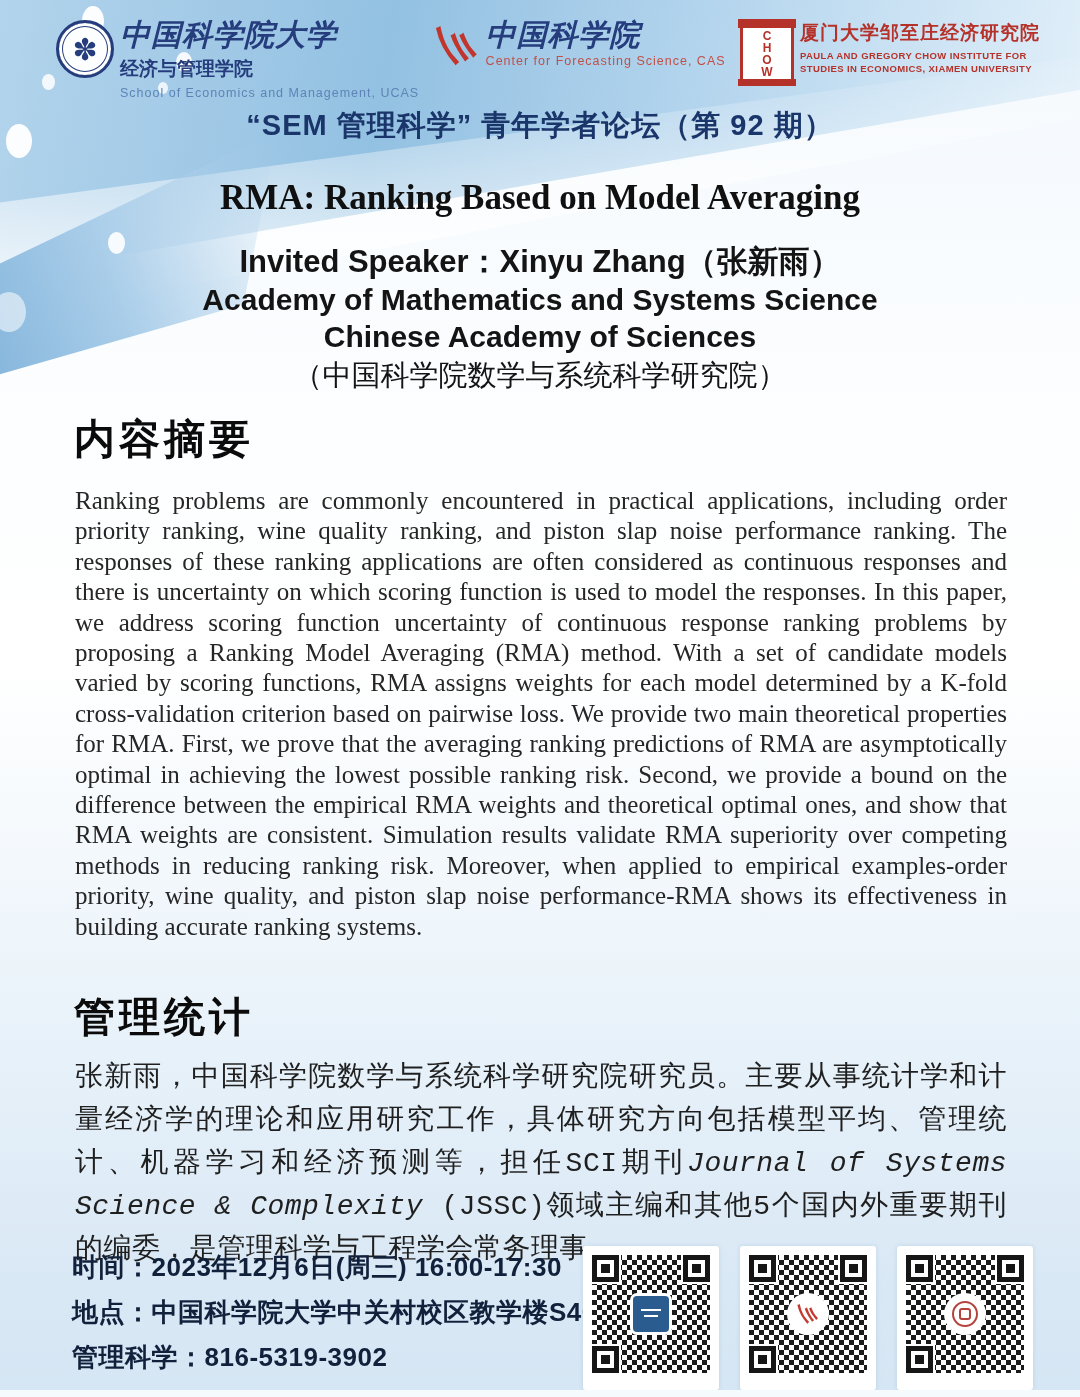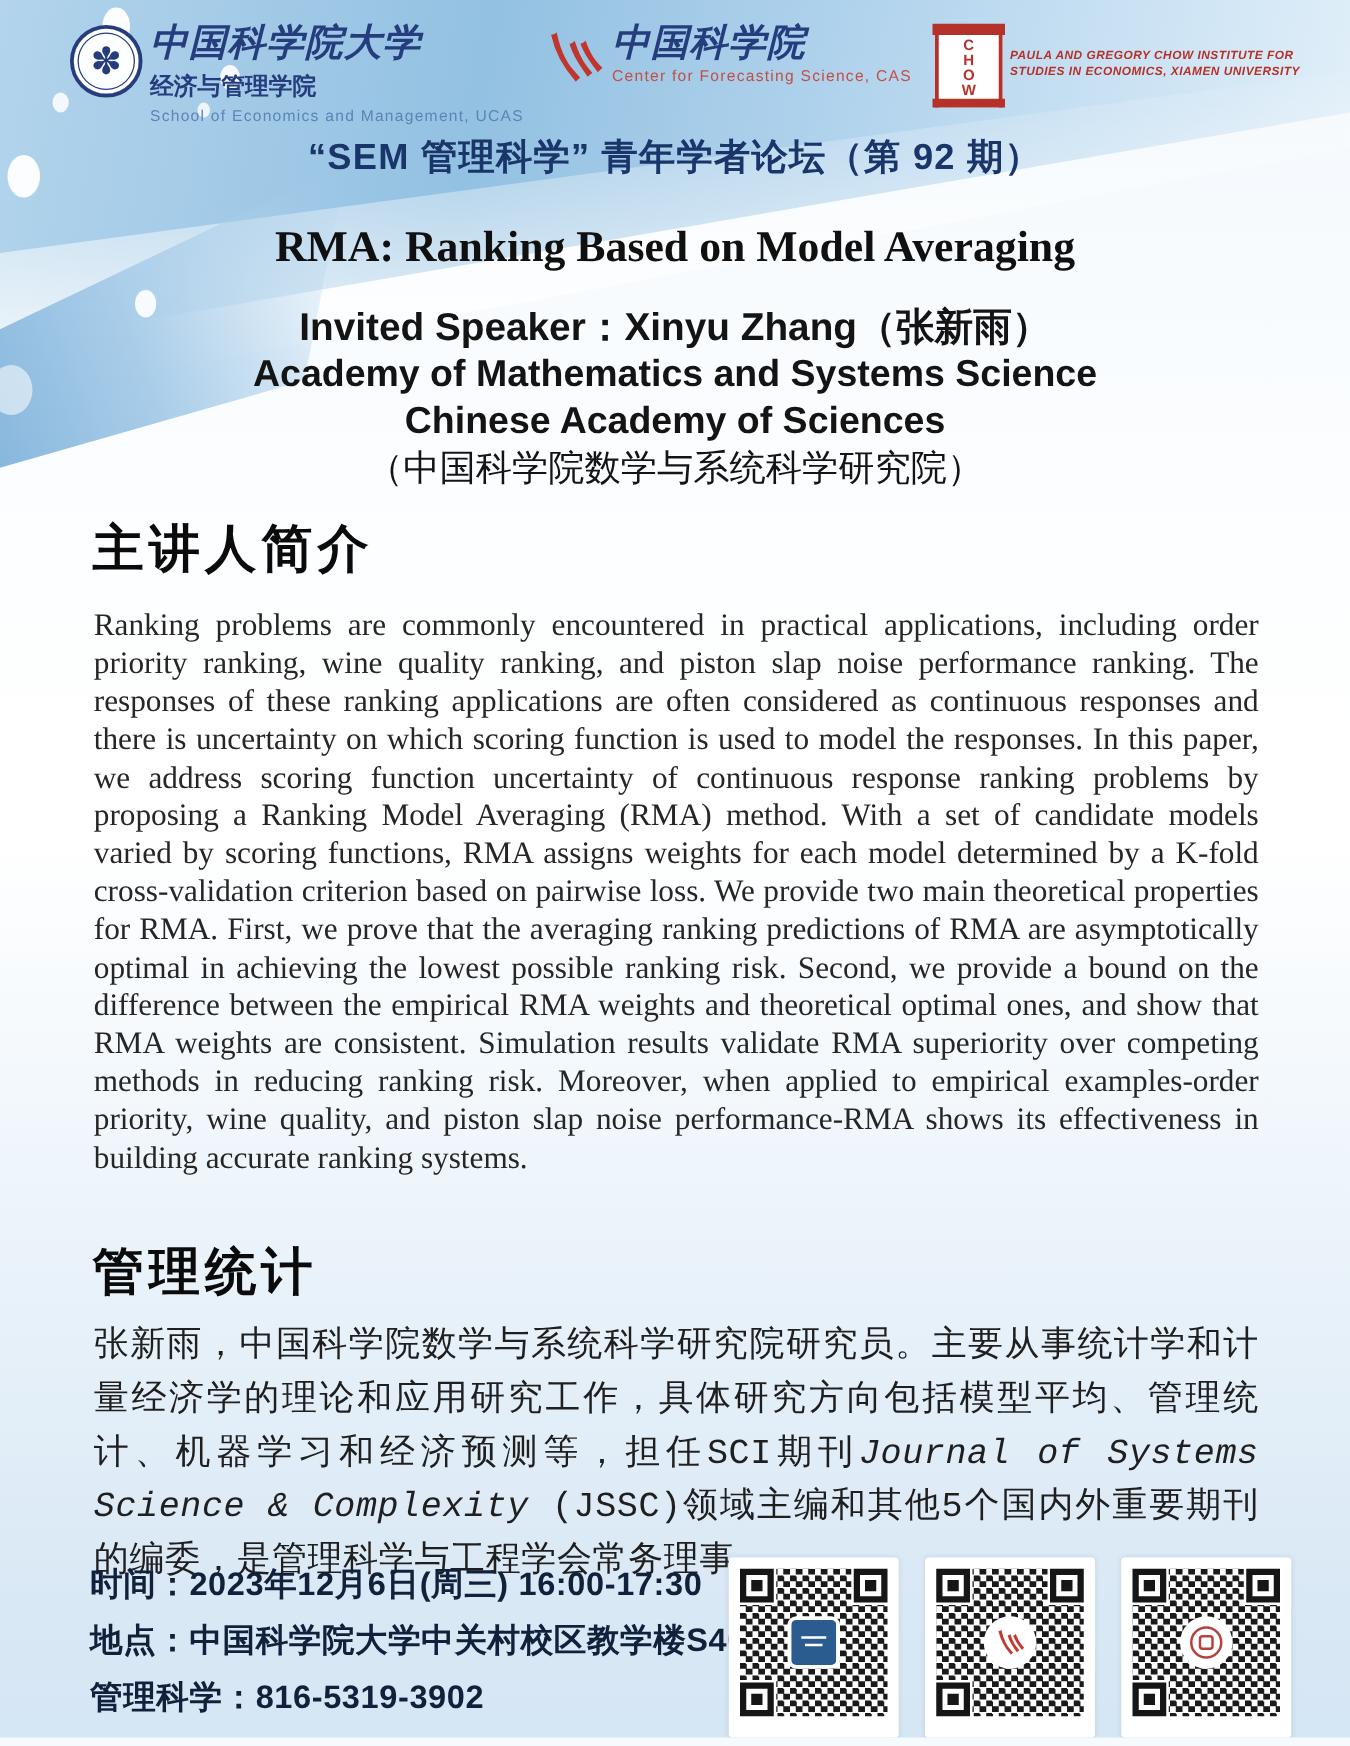--- a/index.html
+++ b/index.html
@@ -43,21 +43,21 @@
   .cfs-mark { width:46px; height:52px; display:flex; align-items:center; justify-content:center;
     color:#c1352c; font-size:40px; font-weight:800; transform:rotate(90deg); line-height:1; }
   .logo-en-red { color:#c15048; }
   .chow-mark { width:54px; height:66px; border-left:3px solid #b5322a; border-right:3px solid #b5322a;
     display:flex; flex-direction:column; align-items:center; background:#fff; }
   .chow-roof { width:58px; height:9px; background:#b5322a; margin:-1px 0 1px 0; }
   .chow-base { width:58px; height:7px; background:#b5322a; margin-top:1px; }
   .chow-letters { writing-mode:vertical-lr; text-orientation:upright; font-weight:800;
     color:#b5322a; font-size:12px; line-height:1; letter-spacing:-2px; flex:1; display:flex; align-items:center; }
   .chow-cn { font-family:"Liberation Serif", serif; font-weight:700; color:#b5322a; font-size:19px; letter-spacing:1px; }
-  .chow-en { font-size:9.5px; color:#b5322a; font-weight:700; letter-spacing:.4px; line-height:13px; margin-top:18px;font-style:italic; }
+  .chow-en { font-size:9.5px; color:#b5322a; font-weight:700; letter-spacing:.4px; line-height:13px; margin-top:3px; }
   
   .forum-title { position:absolute; top:106px; left:0; width:100%; text-align:center;
     font-size:29px; font-weight:800; color:#1a3569; letter-spacing:1px; }
   .talk-title { position:absolute; top:178px; left:0; width:100%; text-align:center;
     font-family:"Liberation Serif", serif; font-size:35px; font-weight:700; color:#101010; }
   .speaker-block { position:absolute; top:243px; left:0; width:100%; text-align:center;
     font-family:Liberation Sans, sans-serif; color:#141414; }
   .speaker-line1 { font-size:31px; font-weight:700; line-height:38px; }
   .speaker-line2, .speaker-line3 { font-size:30px; font-weight:700; line-height:37px; }
   .speaker-line4 { font-size:29px; font-weight:400; line-height:40px; }
@@ -137,40 +137,41 @@
       </div>
     </div>
 
     <div class="logo">
       <div class="chow-mark">
         <div class="chow-roof"></div>
         <div class="chow-letters">CHOW</div>
         <div class="chow-base"></div>
       </div>
       <div class="logo-text-col">
+        <div class="chow-cn">厦门大学邹至庄经济研究院</div>
         <div class="chow-en">
           <div>PAULA AND GREGORY CHOW INSTITUTE FOR</div>
           <div>STUDIES IN ECONOMICS, XIAMEN UNIVERSITY</div>
         </div>
       </div>
     </div>
 
   </div>
 
   <div class="forum-title" style="color: rgb(26, 53, 105);">“SEM 管理科学” 青年学者论坛（第 92 期）</div>
   <div class="talk-title">RMA: Ranking Based on Model Averaging</div>
 
   <div class="speaker-block">
     <div class="speaker-line1">Invited Speaker：Xinyu Zhang（张新雨）</div>
     <div class="speaker-line2">Academy of Mathematics and Systems Science</div>
     <div class="speaker-line3">Chinese Academy of Sciences</div>
     <div class="speaker-line4">（中国科学院数学与系统科学研究院）</div>
   </div>
 
-  <div class="section-heading abstract-heading">主讲人简介</div>
+  <div class="section-heading abstract-heading">内容摘要</div>
   <div class="abstract-body">Ranking problems are commonly encountered in practical applications, including order priority ranking, wine quality ranking, and piston slap noise performance ranking. The responses of these ranking applications are often considered as continuous responses and there is uncertainty on which scoring function is used to model the responses. In this paper, we address scoring function uncertainty of continuous response ranking problems by proposing a Ranking Model Averaging (RMA) method. With a set of candidate models varied by scoring functions, RMA assigns weights for each model determined by a K-fold cross-validation criterion based on pairwise loss. We provide two main theoretical properties for RMA. First, we prove that the averaging ranking predictions of RMA are asymptotically optimal in achieving the lowest possible ranking risk. Second, we provide a bound on the difference between the empirical RMA weights and theoretical optimal ones, and show that RMA weights are consistent. Simulation results validate RMA superiority over competing methods in reducing ranking risk. Moreover, when applied to empirical examples-order priority, wine quality, and piston slap noise performance-RMA shows its effectiveness in building accurate ranking systems.</div>
 
   <div class="section-heading bio-heading">管理统计</div>
   <div class="bio-body"><span>张新雨，中国科学院数学与系统科学研究院研究员。主要从事统计学和计量经济学的理论和应用研究工作，具体研究方向包括模型平均、管理统计、机器学习和经济预测等，担任SCI期刊</span><span class="journal-italic">Journal of Systems Science &amp; Complexity</span><span> (JSSC)领域主编和其他5个国内外重要期刊的编委，是管理科学与工程学会常务理事。</span></div>
 
   <div class="event-info">
     <div class="event-line"><span>时间：</span><span>2023年12月6日(周三) 16:00-17:30</span></div>
     <div class="event-line"><span>地点：</span><span>中国科学院大学中关村校区教学楼S406</span></div>
     <div class="event-line"><span>管理科学：</span><span>816-5319-3902</span></div>
   </div>

